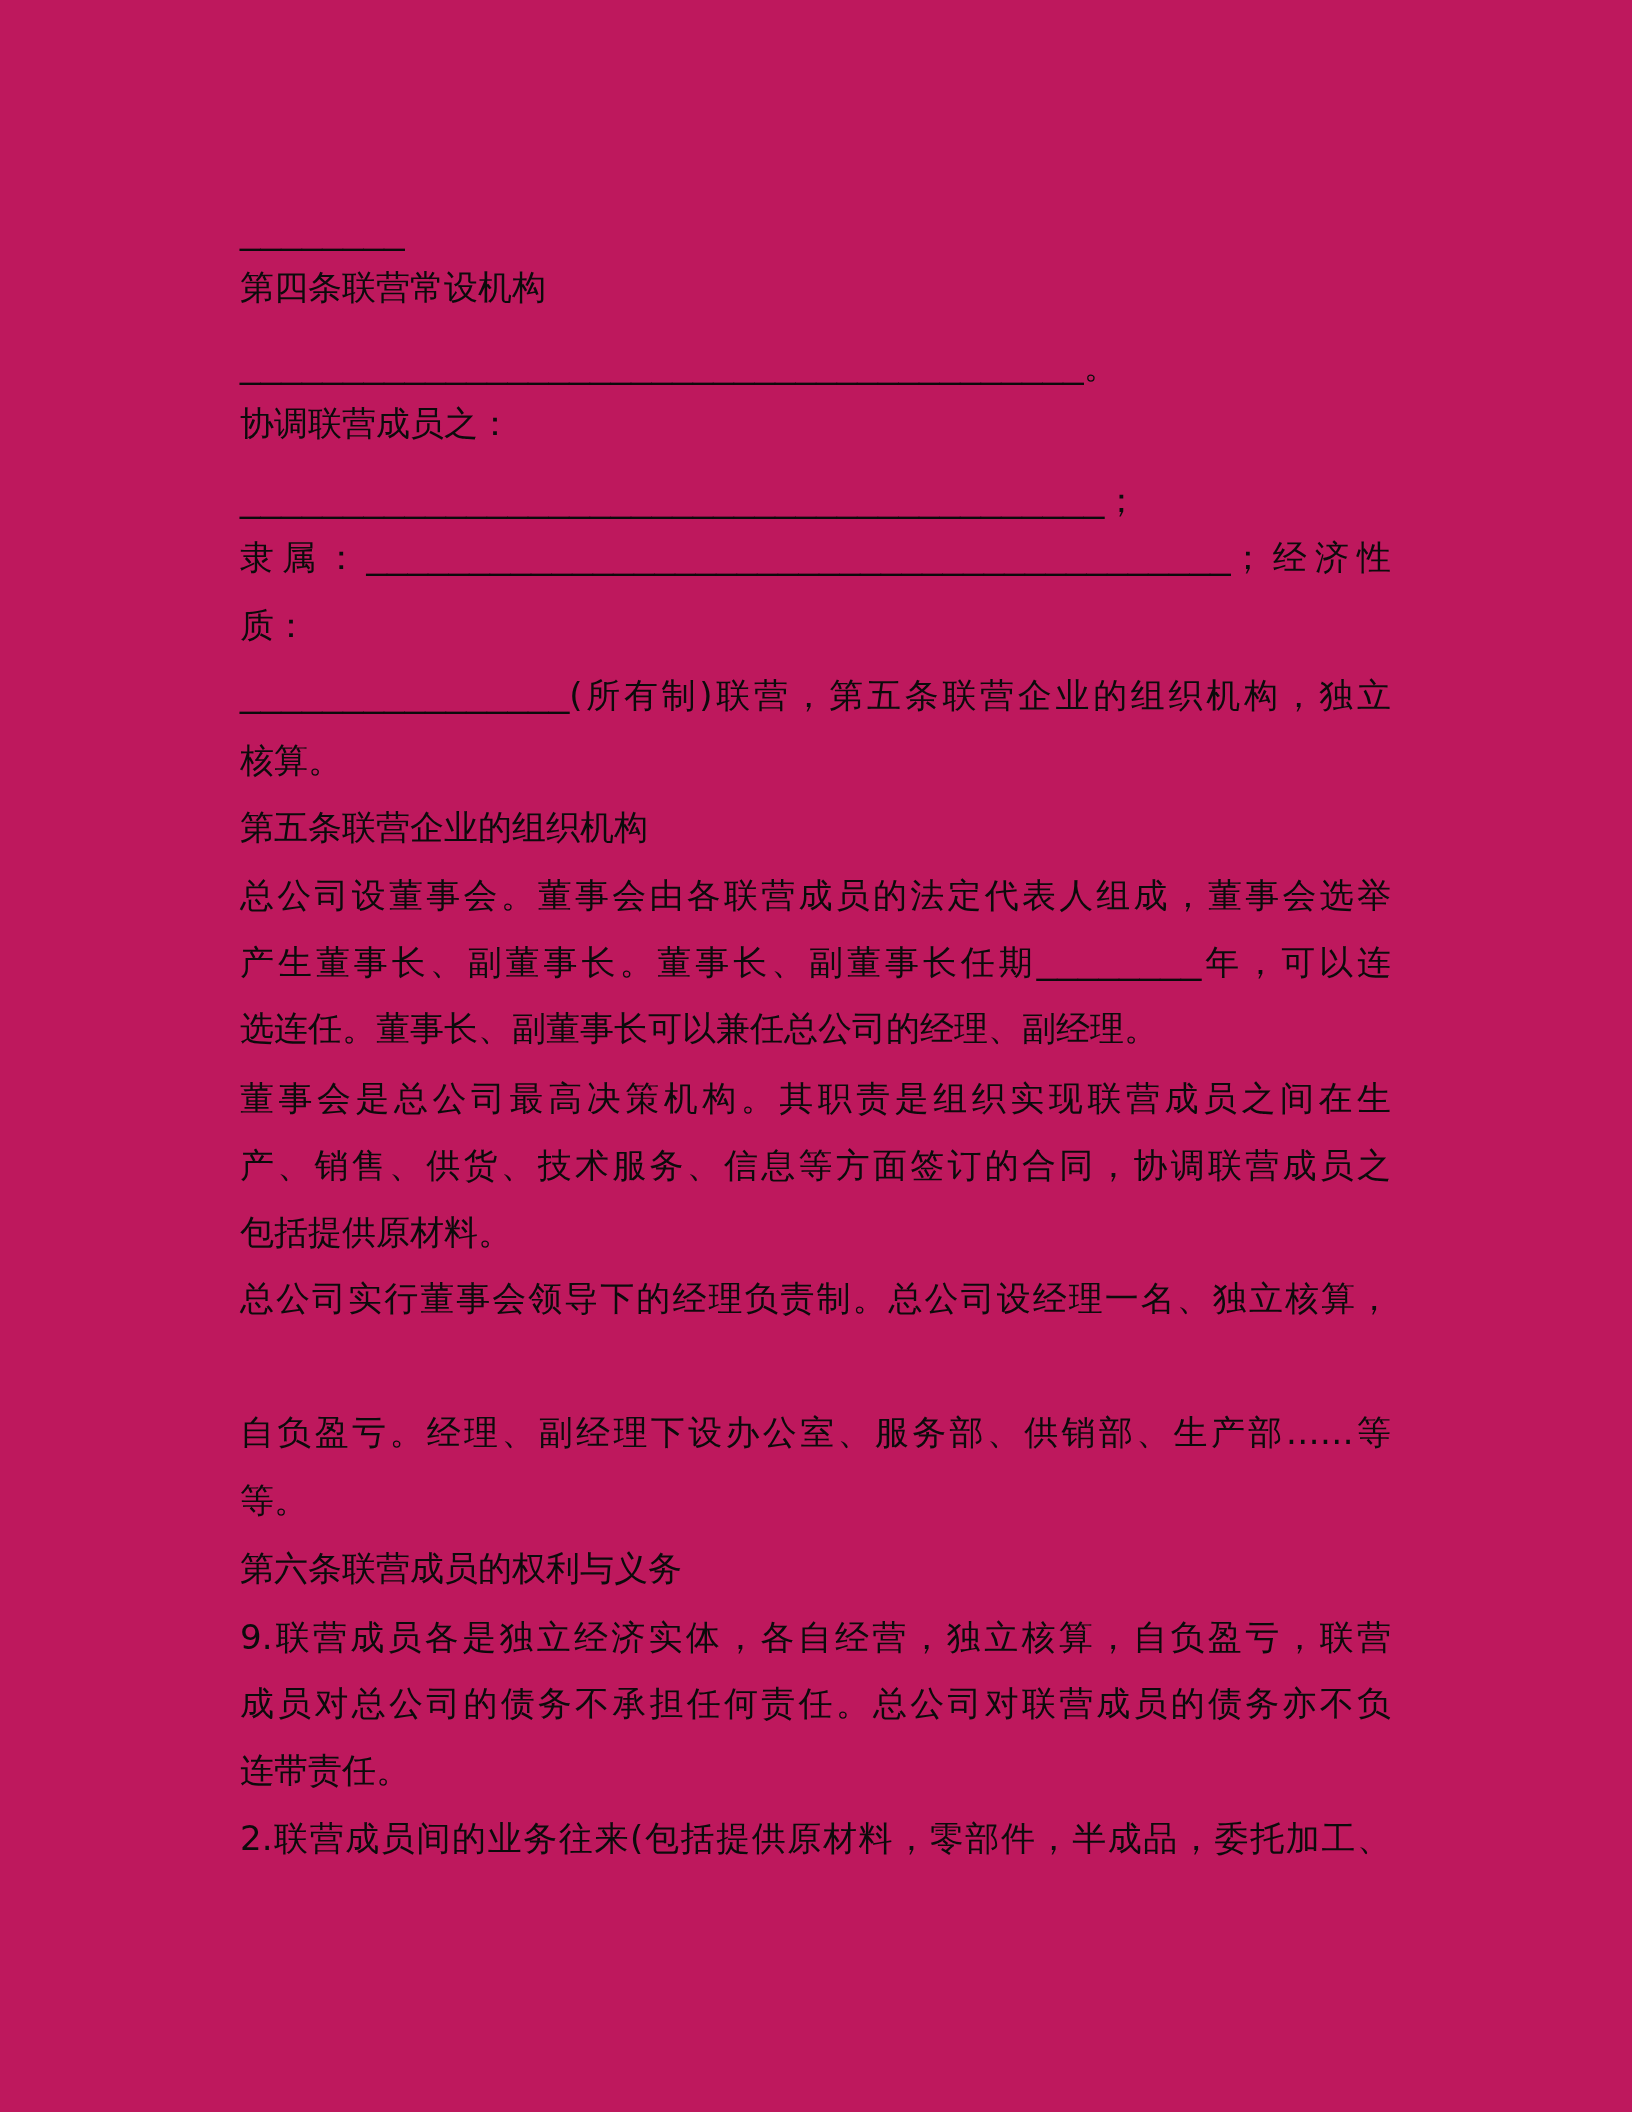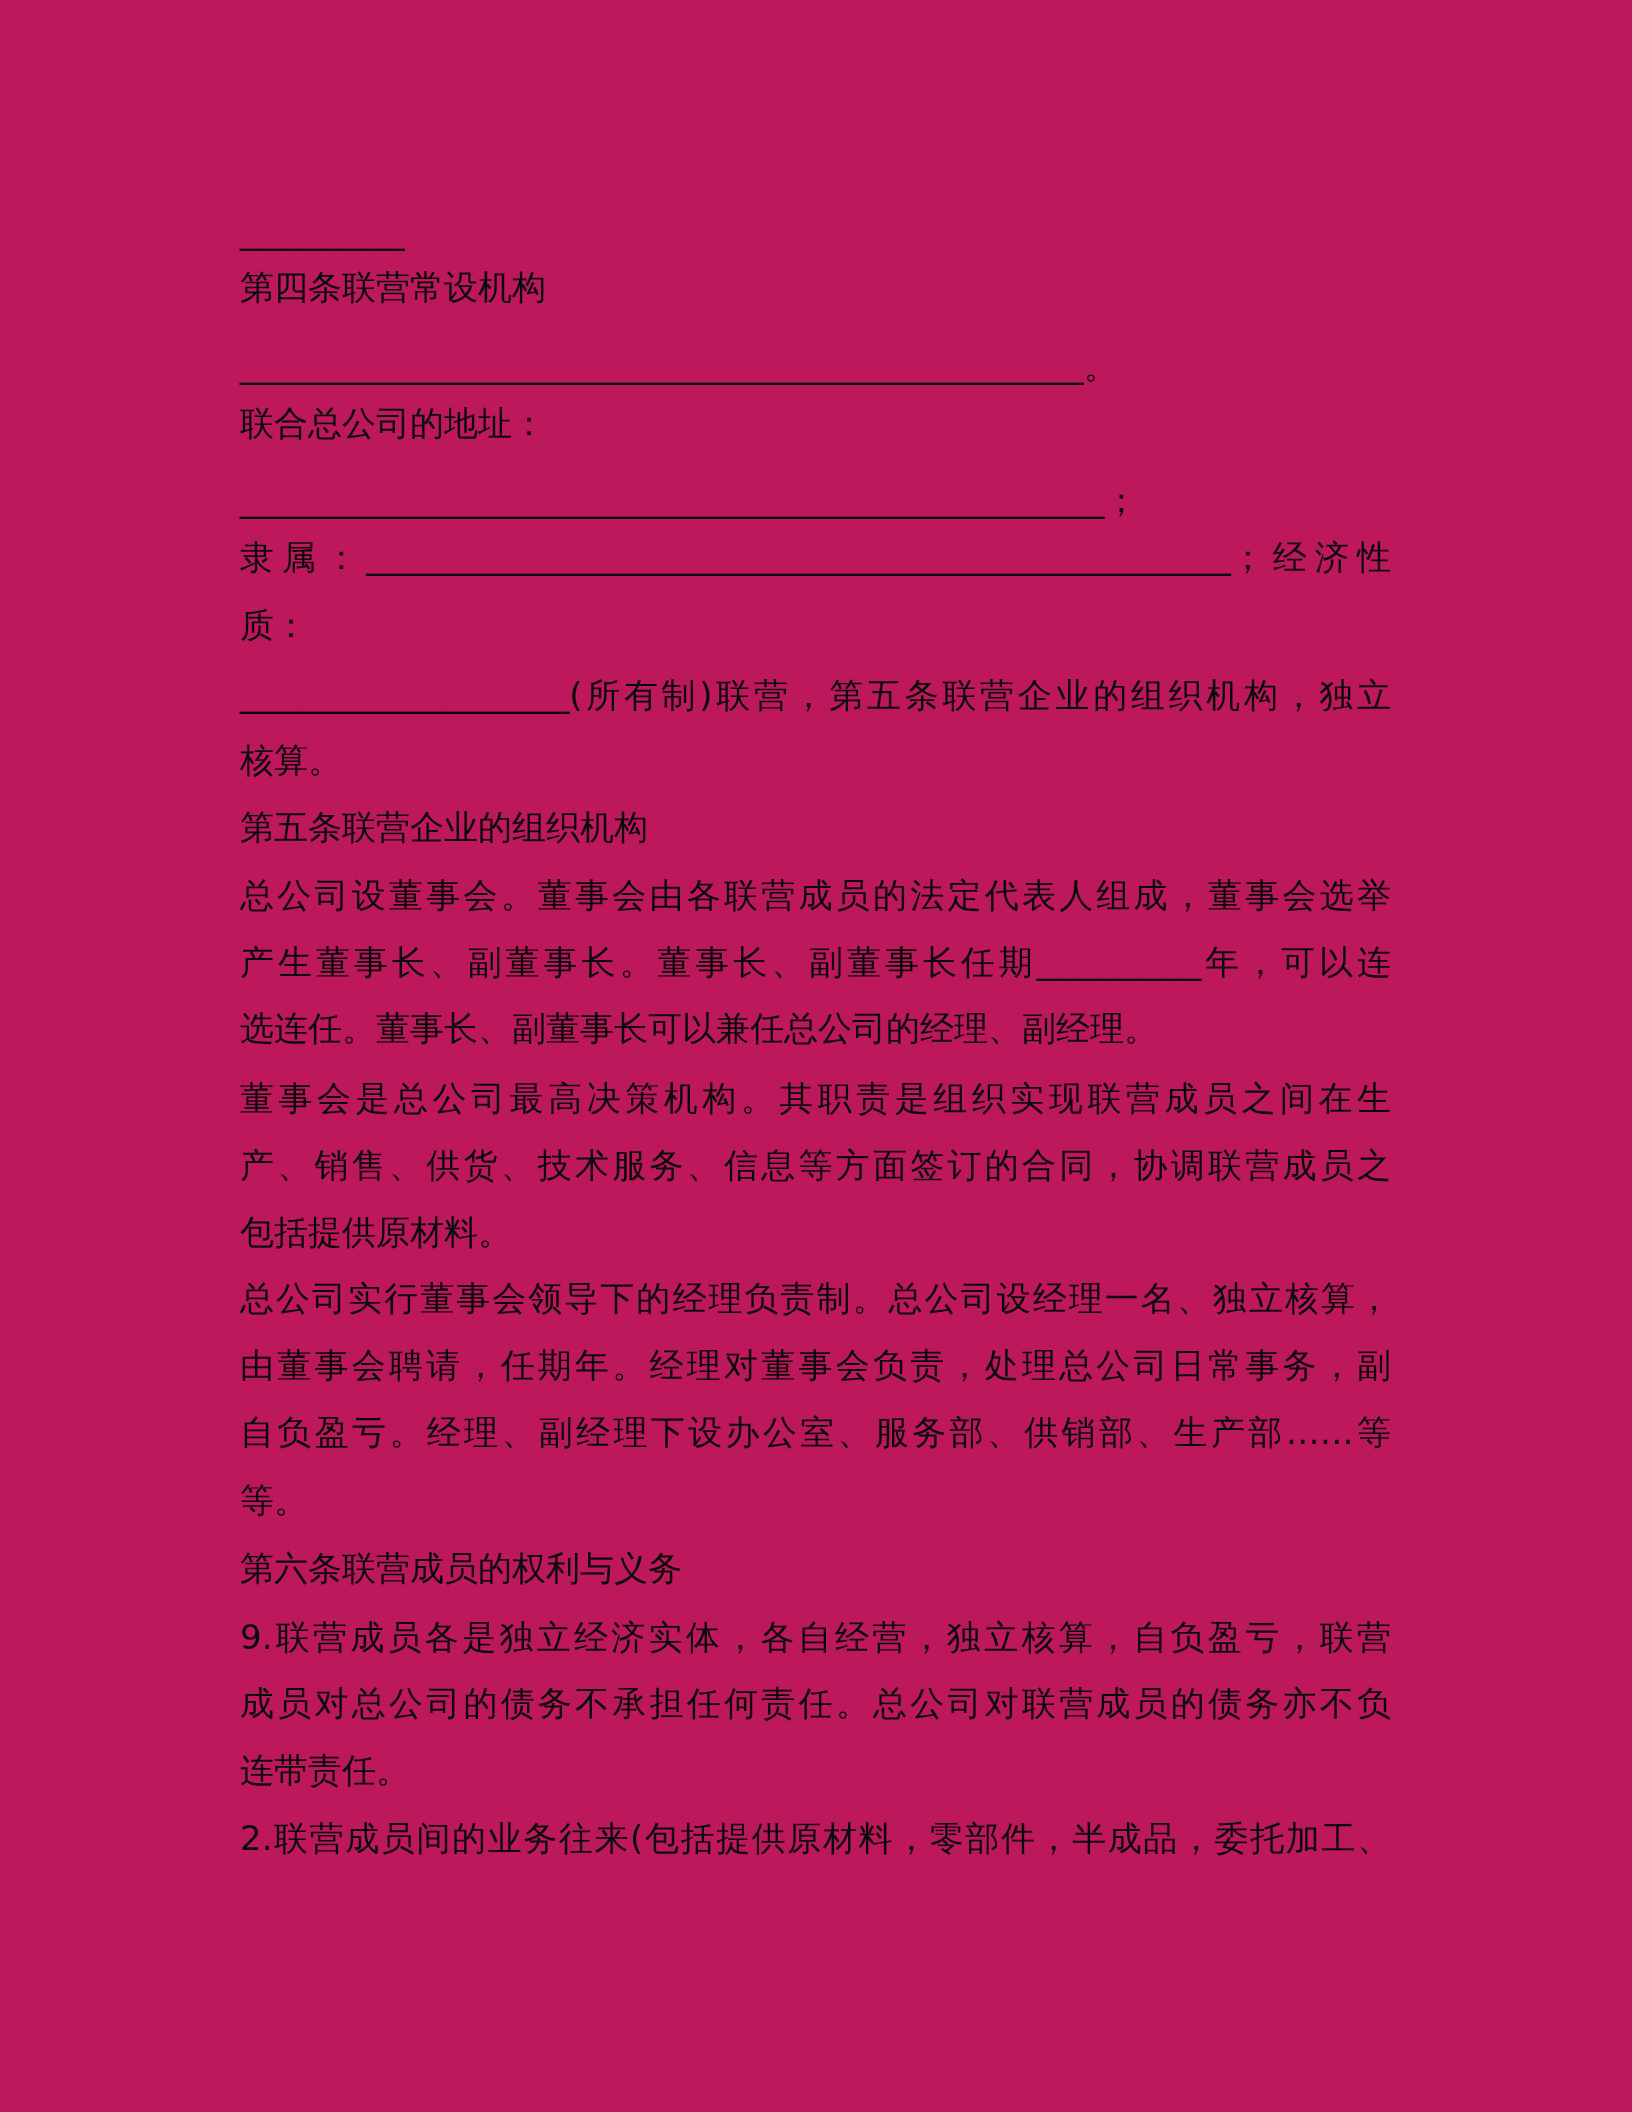--- a/index.html
+++ b/index.html
@@ -30,21 +30,21 @@
 
   <div class="ln" style="top:287px">
     <span>第四条联营常设机构</span>
   </div>
 
   <div class="ln" style="top:366px">
     <span class="blank">_________________________________________</span><span>。</span>
   </div>
 
   <div class="ln" style="top:423px">
-    <span>联合总公司的地址：</span>
+    <span>协调联营成员之：</span>
   </div>
 
   <div class="ln" style="top:500px">
     <span class="blank">__________________________________________</span><span>；</span>
   </div>
 
   <div class="ln just" style="top:557px">
     <span>隶属：</span><span class="blank">__________________________________________</span><span>；经济性</span>
   </div>
 
@@ -85,23 +85,20 @@
   </div>
 
   <div class="ln" style="top:1232px">
     <span>包括提供原材料。</span>
   </div>
 
   <div class="ln just" style="top:1298px">
     <span>总公司实行董事会领导下的经理负责制。总公司设经理一名、独立核算，</span>
   </div>
 
-  <div class="ln just" style="top:1365px">
-    <span>由董事会聘请，任期年。经理对董事会负责，处理总公司日常事务，副</span>
-  </div>
 
   <div class="ln just" style="top:1432px">
     <span>自负盈亏。经理、副经理下设办公室、服务部、供销部、生产部……等</span>
   </div>
 
   <div class="ln" style="top:1500px">
     <span>等。</span>
   </div>
 
   <div class="ln" style="top:1568px">

